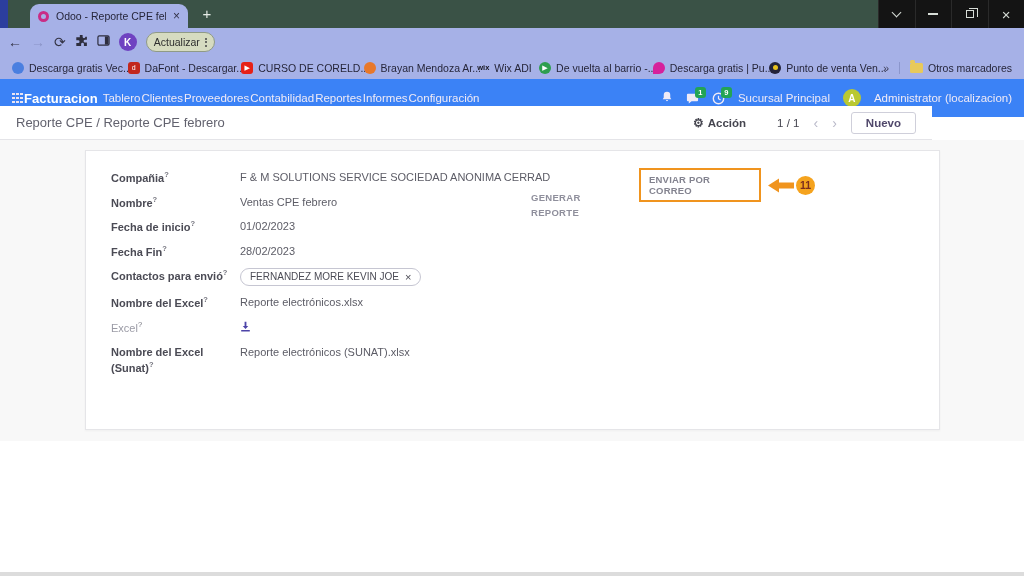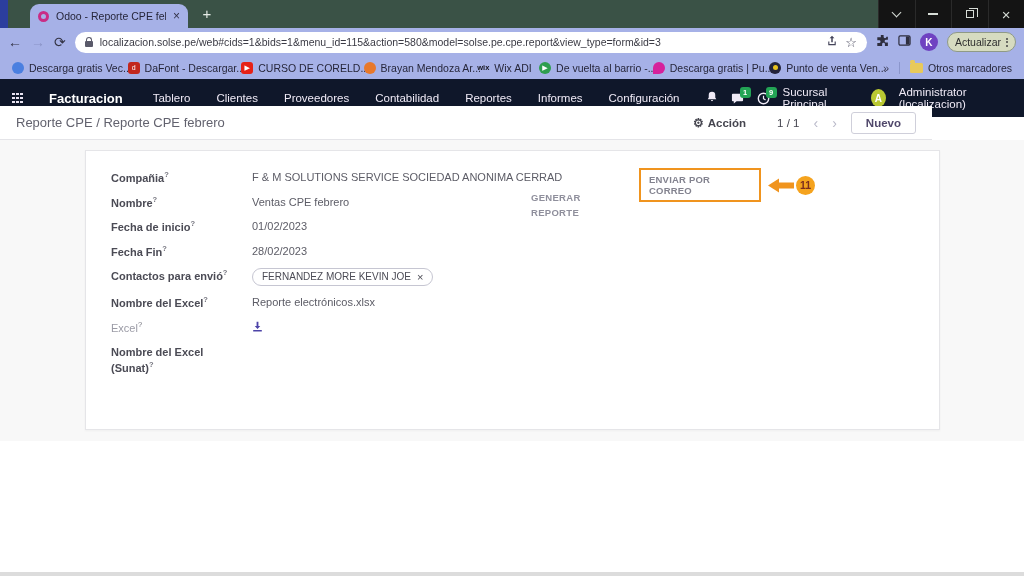--- a/index.html
+++ b/index.html
@@ -68,22 +68,22 @@
   .ic-pos:before { content:""; position:absolute; left:3.5px; top:3.5px; width:5px; height:5px;
                    background:#e8c21e; border-radius:50%; }
   .bm-right { margin-left:auto; display:flex; align-items:center; gap:10px; }
   .overflow-chev { font-size:11px; color:#3a3a52; }
   .bm-divider { width:1px; height:12px; background:#8b96cc; }
   .folder-ic { width:13px; height:10px; background:#e8c95a; border-radius:1.5px; position:relative; flex:none; }
   .folder-ic:before { content:""; position:absolute; top:-2.5px; left:0; width:5px; height:3px;
                       background:#e8c95a; border-radius:1.5px 1.5px 0 0; }
 
   
-  .odoo-nav { position:absolute; top:79px; left:0; width:1024px; height:38px; background:#0f172a;
-              display:flex; align-items:center; padding:0 12px; gap:26px; }
+  .odoo-nav { position:absolute; top:79px; left:0; width:1024px; height:38px; background:#3b82f6;
+              display:flex; align-items:center; padding:0 12px; gap:1px; }
   .grid-icon { width:11px; height:11px; display:grid; grid-template-columns:repeat(3,1fr); gap:1.6px; flex:none; }
   .grid-icon i { background:#e9e4f2; width:2.6px; height:2.6px; }
   .app-name { font-size:13px; font-weight:bold; color:#fff; margin-right:4px; }
   .nav-item { font-size:11.5px; color:#efeaf6; }
   .nav-right { margin-left:auto; display:flex; align-items:center; gap:13px; }
   .badge-wrap { position:relative; display:flex; }
   .badge { position:absolute; top:-5px; right:-7px; min-width:11px; height:11px; background:#23a455;
            border-radius:3px; color:#fff; font-size:7.5px; font-weight:bold; display:flex;
            align-items:center; justify-content:center; padding:0 2px; }
   .branch-label, .user-label { font-size:11.5px; color:#efeaf6; }
@@ -103,21 +103,21 @@
              font-size:11.5px; color:#50486b; font-weight:bold; }
 
   
   .content { position:absolute; top:140px; left:0; width:1024px; height:301px; background:#f8f8f8; }
   .sheet { position:absolute; left:85px; top:10px; width:855px; height:280px; background:#fff;
            border:1px solid #e5e5e8; box-shadow:0 1px 2px rgba(0,0,0,.04); padding:19px 0 0 25px; }
   .frow { display:flex; align-items:flex-start; margin-bottom:9px; }
   .flabel { width:122px; font-size:11px; color:#4b4b55; font-weight:bold; flex:none; line-height:1.35; }
   .flabel.muted { color:#9a9aa5; font-weight:normal; }
   .flabel sup { font-size:7.5px; color:#73737d; }
-  .fvalue { margin-left:19px; font-size:11px; color:#5c5c66; line-height:1.4; }
+  .fvalue { margin-left:7px; font-size:11px; color:#5c5c66; line-height:1.4; }
   .tag-pill { display:inline-flex; align-items:center; gap:6px; border:1px solid #c6c6d2; border-radius:10px;
               padding:1px 9px; font-size:10px; color:#4b4b55; background:#fff; }
   .tag-x { font-size:11px; color:#4b4b55; line-height:1; }
   .dl-icon { display:inline-block; margin-top:1px; }
 
   .btn-zone { position:absolute; left:445px; top:24px; width:70px; text-align:left;
               font-size:9.5px; font-weight:bold; color:#8f8f9c; letter-spacing:.3px; line-height:1.55;margin-top:16px; }
   .annot-zone { position:absolute; left:553px; top:17px; display:flex; align-items:center; }
   .enviar-btn { width:122px; border:2px solid #f0941e; background:#fff; padding:4px 8px;
                 font-size:9.5px; font-weight:bold; color:#83838f; letter-spacing:.2px; }
@@ -155,30 +155,20 @@
       <div class="win-btn">
           <span class="close-glyph">×</span>
         </div>
     </div>
   </div>
 
   <div class="toolbar">
     <span class="nav-arrow">←</span>
     <span class="nav-arrow disabled">→</span>
     <span class="nav-arrow">⟳</span>
-    <div class="urlbar">
-      <span class="lock"></span>
-      <span class="url-text">localizacion.solse.pe/web#cids=1&amp;bids=1&amp;menu_id=115&amp;action=580&amp;model=solse.pe.cpe.report&amp;view_type=form&amp;id=3</span>
-      <span class="url-icon">
-        <svg width="12" height="12" viewBox="0 0 16 16">
-            <path d="M8 1l3.2 3.2h-2.2v5.6H7V4.2H4.8L8 1zM3 8.5v5h10v-5h-1.5v3.5h-7V8.5H3z" fill="#44445a"></path>
-          </svg>
-      </span>
-      <span class="star">☆</span>
-    </div>
     <span>
       <svg width="13" height="13" viewBox="0 0 14 14">
           <path fill="#2e2e3e" d="M5.2 1h3v2a1.5 1.5 0 0 0 3 0h1.6v3.2h-2a1.5 1.5 0 0 0 0 3h2V13H9.6v-2a1.5 1.5 0 0 0-3 0v2H1.4V9.8h2a1.5 1.5 0 0 0 0-3h-2V3.6h3.8V1z"></path>
         </svg>
     </span>
     <span>
       <svg width="13" height="13" viewBox="0 0 14 14">
           <rect x="1" y="2" width="12" height="10" rx="1.5" fill="none" stroke="#2e2e3e" stroke-width="1.3"></rect>
           <rect x="8.5" y="2.6" width="3.9" height="8.8" fill="#2e2e3e"></rect>
         </svg>
@@ -338,20 +328,21 @@
         <span class="flabel muted"><span>Excel</span><sup>?</sup></span>
         <span class="fvalue dl-icon">
           <svg width="11" height="11" viewBox="0 0 12 12">
               <path fill="#4d44a8" d="M5 0.8h2v4.6h2L6 8.8 3 5.4h2V0.8zM1.3 9.8h9.4v1.6H1.3z"></path>
             </svg>
         </span>
       </div>
 
       <div class="frow">
         <span class="flabel"><span>Nombre del Excel (Sunat)</span><sup>?</sup></span>
+        <span class="fvalue">Reporte electrónicos (SUNAT).xlsx</span>
       </div>
 
 
       <div class="btn-zone">
         <div>GENERAR</div>
         <div>REPORTE</div>
       </div>
 
       <div class="annot-zone">
         <div class="enviar-btn">ENVIAR POR CORREO</div>

